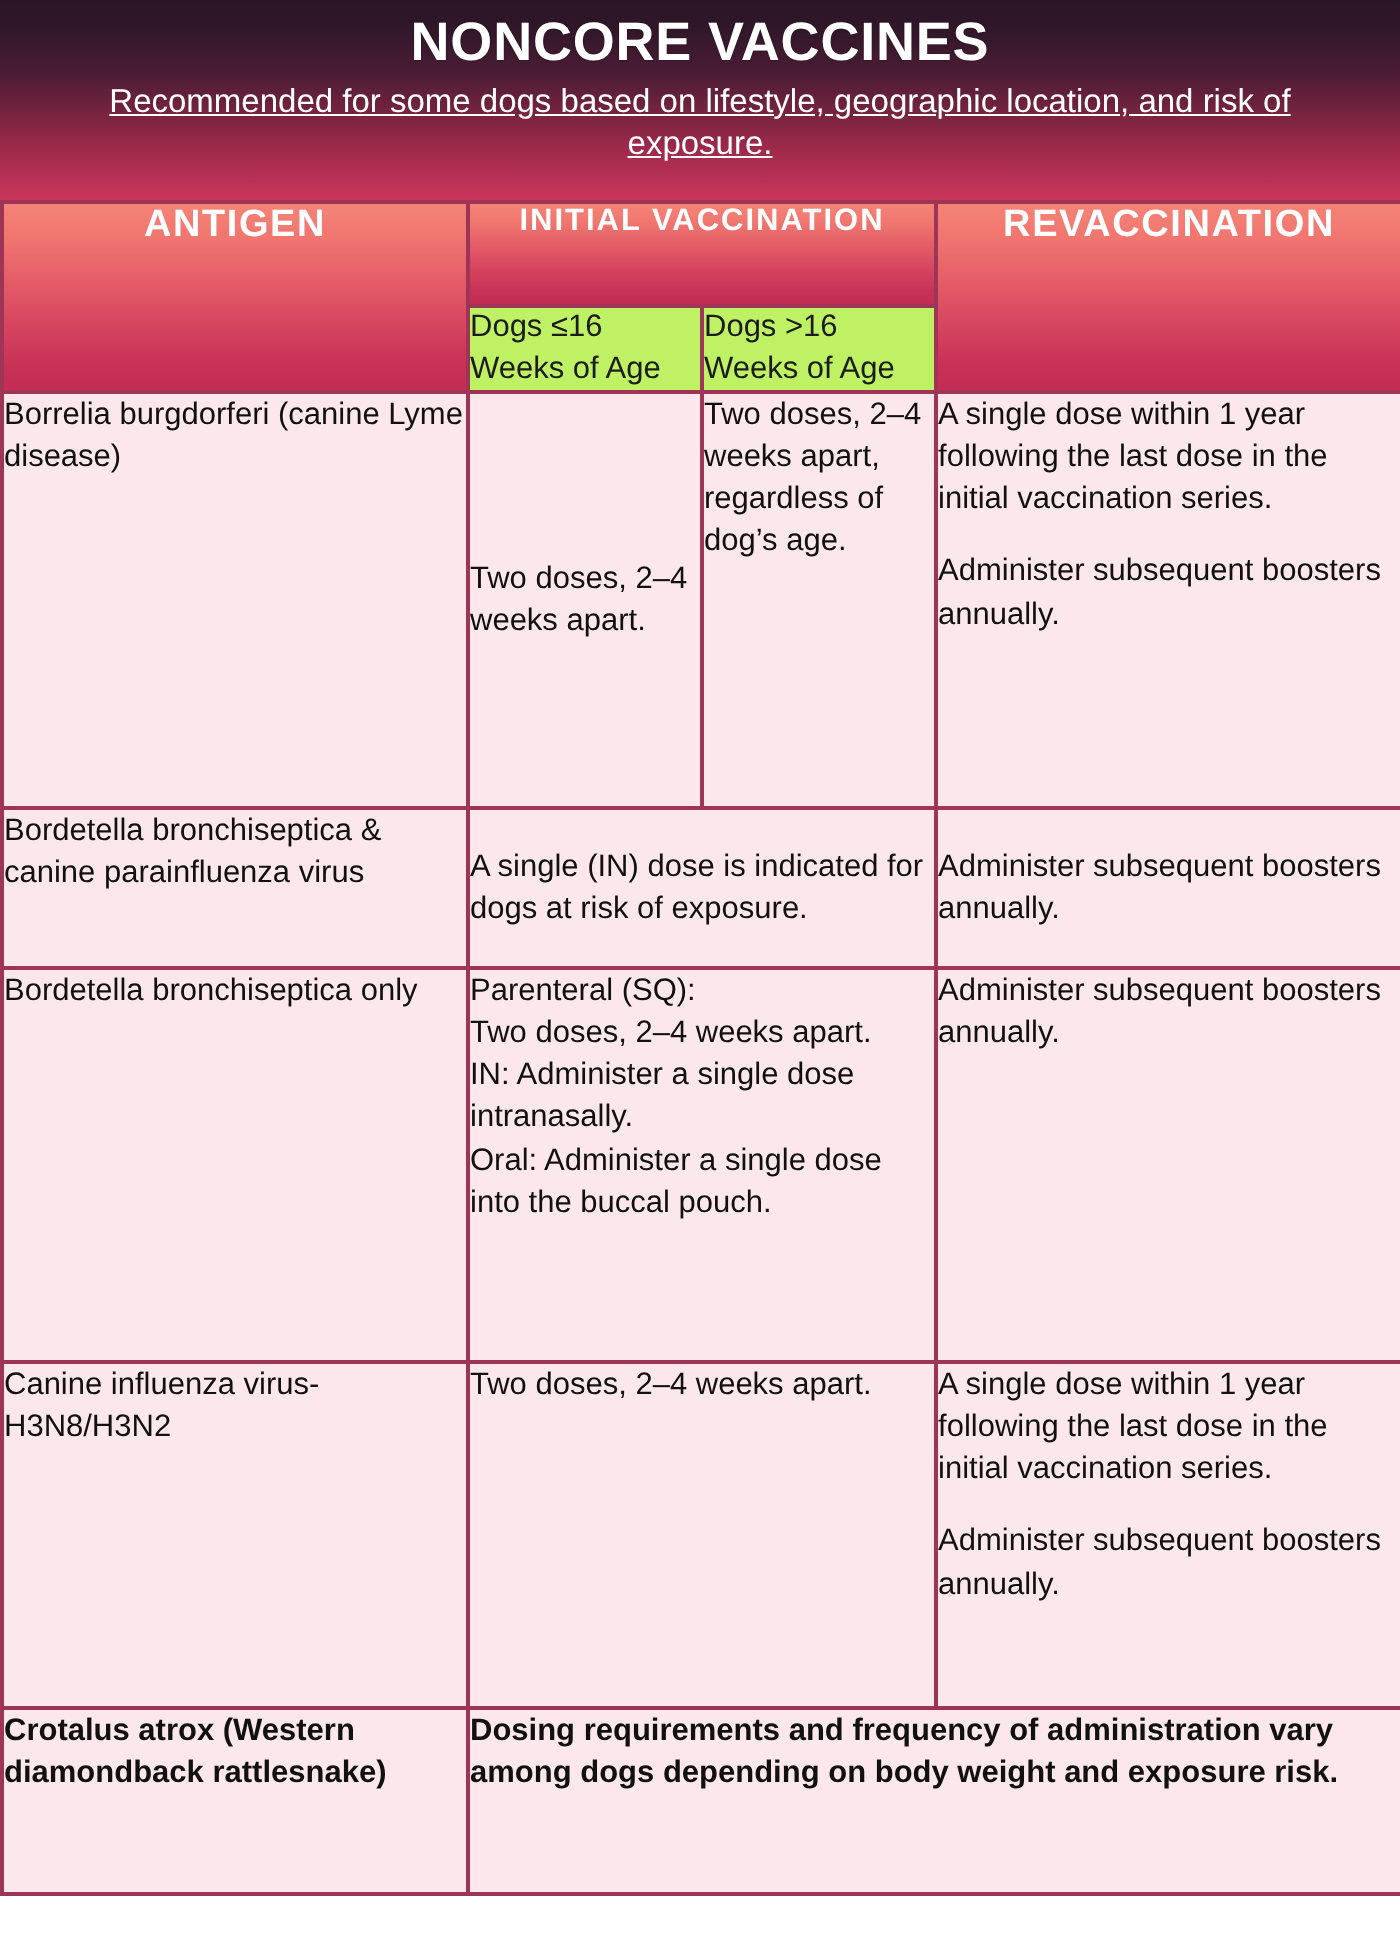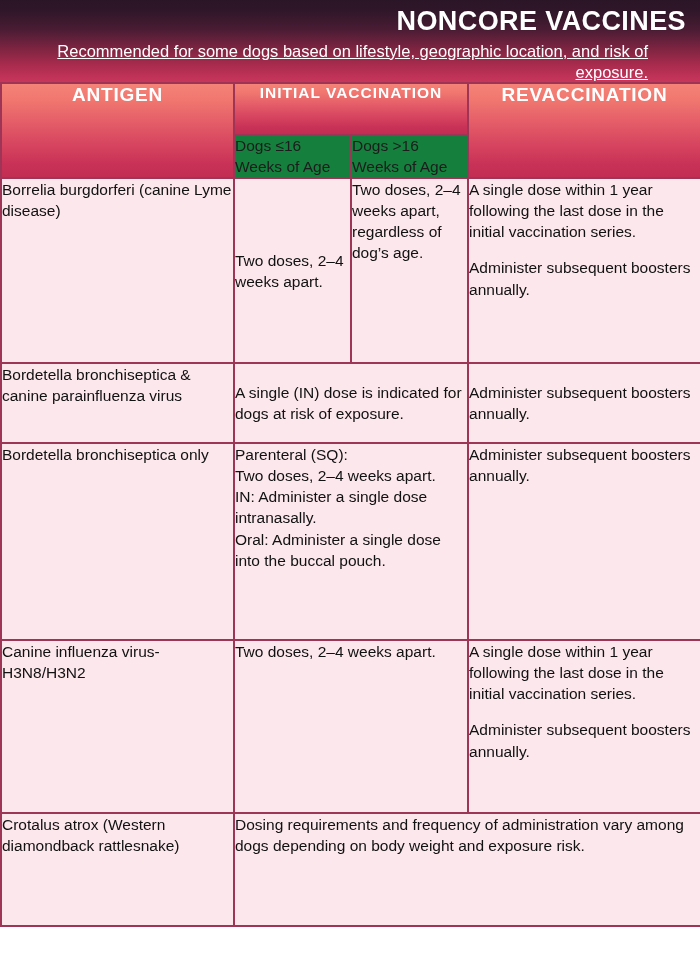--- a/index.html
+++ b/index.html
@@ -16,32 +16,32 @@
 
   #sheet {
     position: relative;
     width: 700px;
     height: 979px;
     box-sizing: border-box;
   }
 
   
   .banner {
-    height: 82px;
+    height: 100px;
     box-sizing: border-box;
     background: linear-gradient(180deg,
         #2a1526 0%,
         #301729 14%,
         #4a1c34 36%,
         #7a2440 58%,
         #a62b4d 78%,
         #c13358 94%,
         #c8365c 100%);
     color: #ffffff;
-    text-align: right;
+    text-align: center;
     padding: 6px 14px 0 14px;
   }
   .banner-title {
     font-size: 27px;
     font-weight: bold;
     letter-spacing: 0.4px;
     line-height: 1.18;
     margin: 0;
     text-shadow: 0 0 1px rgba(0,0,0,0.35);
   }
@@ -86,21 +86,21 @@
   }
   .hdr-antigen { font-size: 19px; }
   .hdr-revax   { font-size: 19px; }
   .hdr-initial {
     font-size: 15.5px;
     height: 52px;
     letter-spacing: 1px;
   }
 
   .subhdr {
-    background: #15803d;
+    background: #bef264;
     color: #1c1c1c;
     font-size: 15.5px;
     font-weight: normal;
     text-align: left;
     vertical-align: top;
     line-height: 1.33;
     padding: 9px 10px 9px 11px;
     letter-spacing: 0;
     border-color: #53132c;
   }
@@ -114,25 +114,25 @@
     padding: 11px 12px 11px 13px;
     border-color: #ba5a76;
   }
   .cell.mid { vertical-align: middle; }
   .cell p { margin: 0; }
   .cell p + p { margin-top: 15px; }
 
   .antigen-cell { vertical-align: middle; }
 
   
-  .r1 { height: 185px; }
+  .r1 { height: 208px; }
   .r2 { height: 80px; }
   .r3 { height: 197px; }
   .r4 { height: 173px; }
-  .r5 { height: 113px; }
+  .r5 { height: 93px; font-weight: bold; }
 </style>
 </head>
 <body>
 
 <div id="sheet">
 
   <div class="banner">
     <div class="banner-title">NONCORE VACCINES</div>
     <div class="banner-sub">Recommended for some dogs based on lifestyle, geographic location, and risk of exposure.</div>
   </div>

